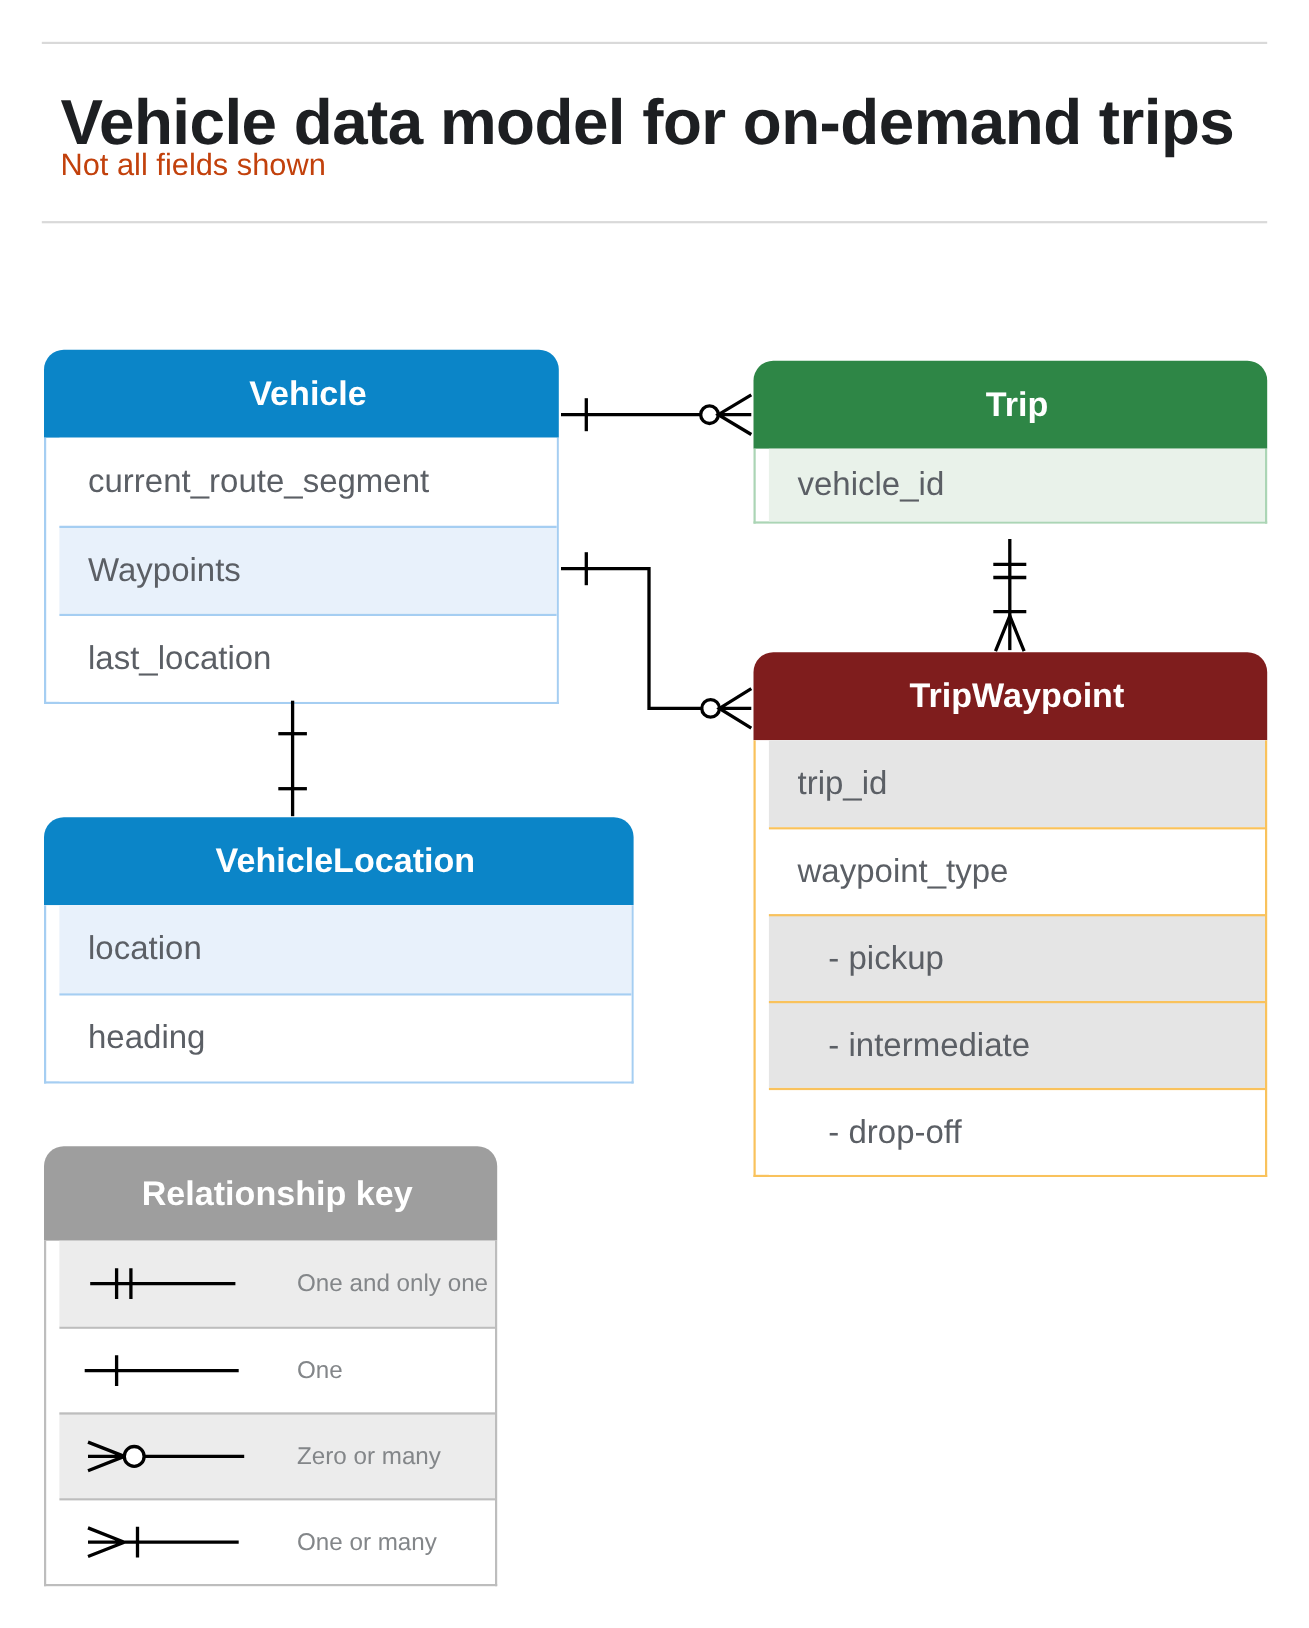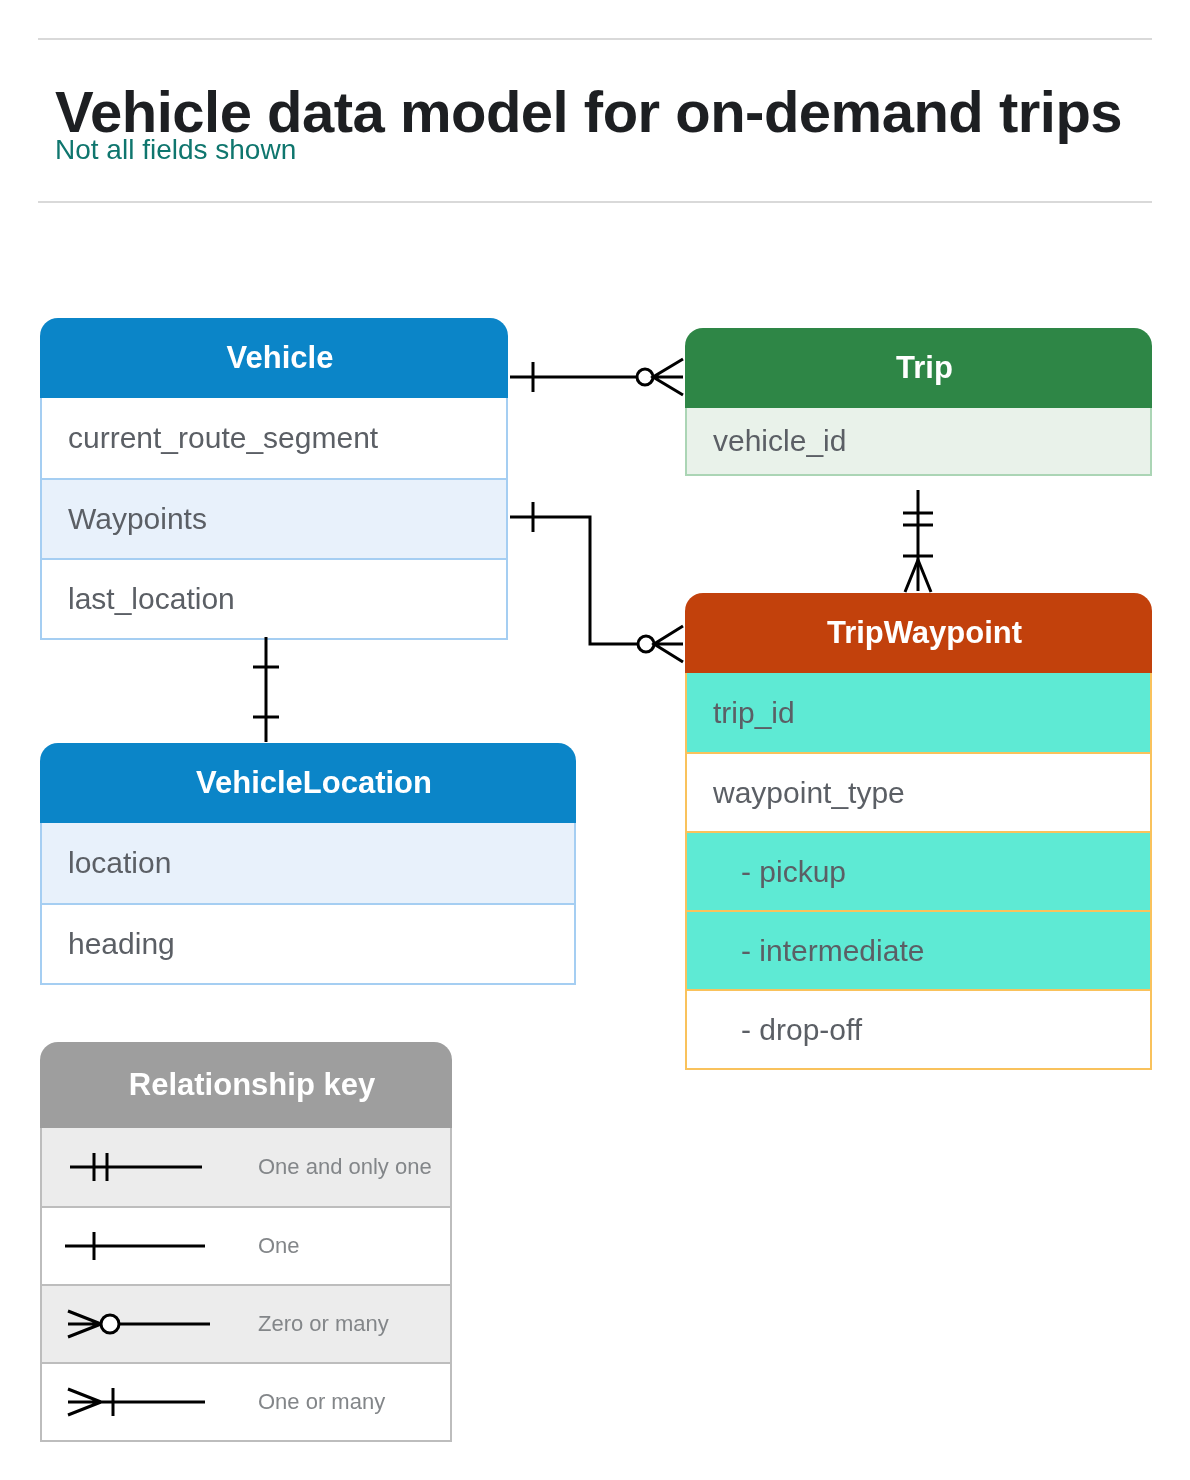--- a/index.html
+++ b/index.html
@@ -11,53 +11,53 @@
   }
   .divider { position:absolute; left:38px; width:1114px; height:2px; background:#d9d9d9; }
   .divider-top { top:38px; }
   .divider-sub { top:201px; }
   .page-title {
     position:absolute; left:55px; top:78px;
     font-size:58px; font-weight:bold; color:#1d1f22; letter-spacing:-0.5px;
   }
   .page-subtitle {
     position:absolute; left:55px; top:134px;
-    font-size:28px; color:#0f766e;
+    font-size:28px; color:#c2410c;
   }
 
   
   .entity { position:absolute; }
   .entity-header {
     height:80px; border-radius:18px 18px 0 0;
     display:flex; align-items:center; justify-content:center;
     color:#ffffff; font-size:31px; font-weight:bold;padding-left:12px;
   }
   .entity-body { border:2px solid; border-top:none; background:#fff; }
   .row {
     display:flex; align-items:center;
     padding-left:26px; font-size:30px; color:#5b5f65;
-    height:80px; background:#ffffff;
+    height:80px; background:#ffffff;margin-left:12px;
   }
   .row + .row { border-top:2px solid; border-color:inherit; }
   .row.indent { padding-left:54px; }
 
   .blue  .entity-header { background:#0b85c8; }
   .blue  .entity-body   { border-color:#a5cef2; }
   .blue  .row           { border-color:#a5cef2; }
   .blue  .row.tint      { background:#e8f1fb; }
 
   .green .entity-header { background:#2e8646; }
   .green .entity-body   { border-color:#abd5b5; }
   .green .row           { border-color:#abd5b5; height:66px; }
   .green .row.tint      { background:#e9f2ea; }
 
-  .orange .entity-header { background:#c2410c;text-align:right; }
+  .orange .entity-header { background:#7f1d1d;text-align:right; }
   .orange .entity-body   { border-color:#f9c25c; }
   .orange .row           { border-color:#f9c25c; height:79px; }
-  .orange .row.tint      { background:#5eead4; }
+  .orange .row.tint      { background:#e5e5e5; }
 
   .gray  .entity-header { background:#9e9e9e; height:86px; }
   .gray  .entity-body   { border-color:#bdbdbd; }
   .gray  .row           { border-color:#bdbdbd; height:78px; padding-left:8px; }
   .gray  .row.tint      { background:#ececec; }
 
   .e-vehicle          { left:40px;  top:318px; width:468px; }
   .e-trip             { left:685px; top:328px; width:467px; }
   .e-tripwaypoint     { left:685px; top:593px; width:467px; }
   .e-vehiclelocation  { left:40px;  top:743px; width:536px; }

